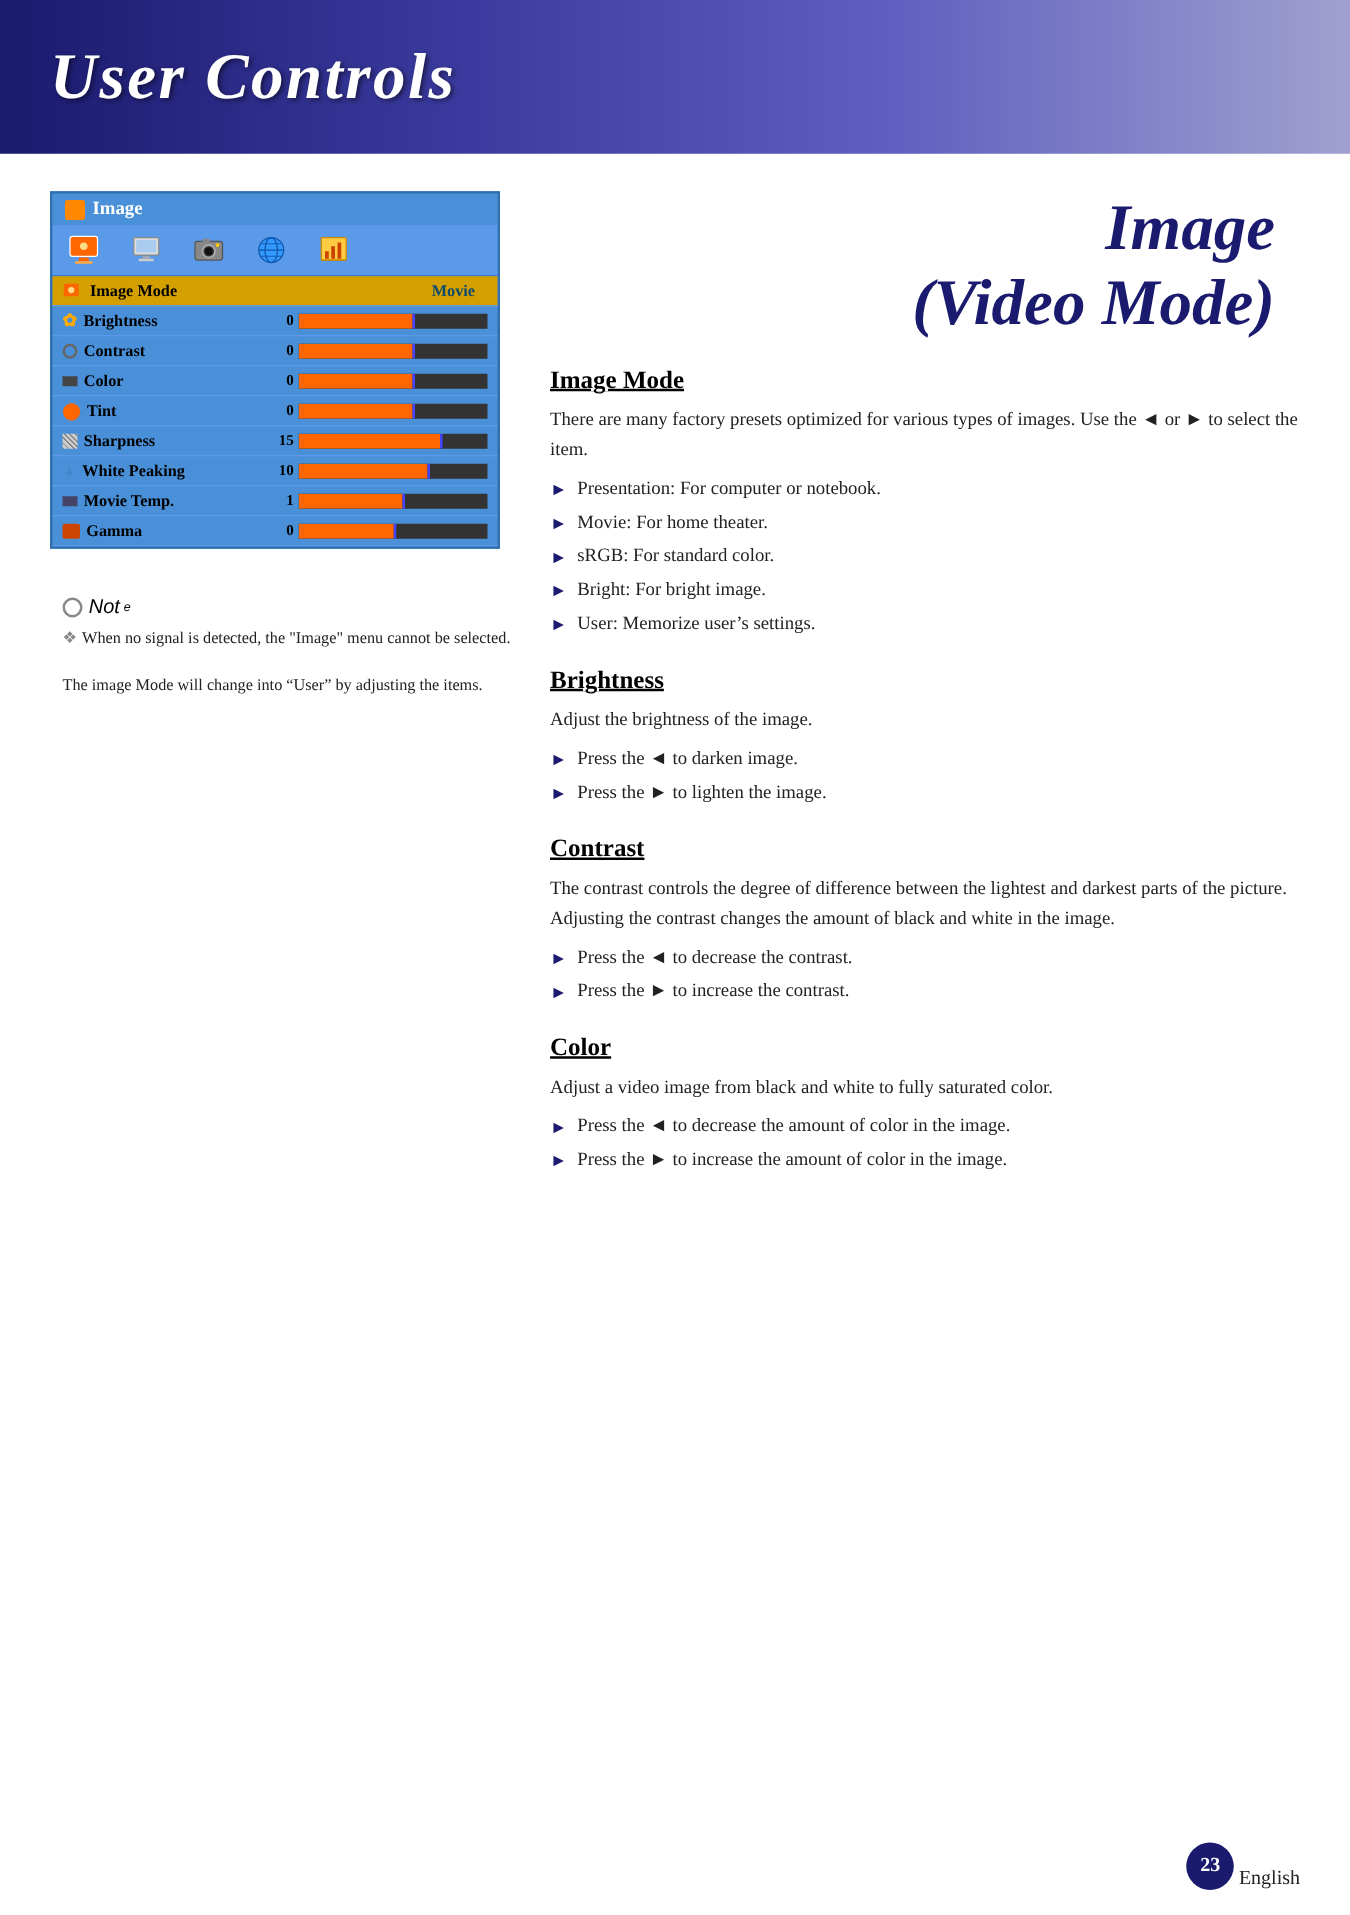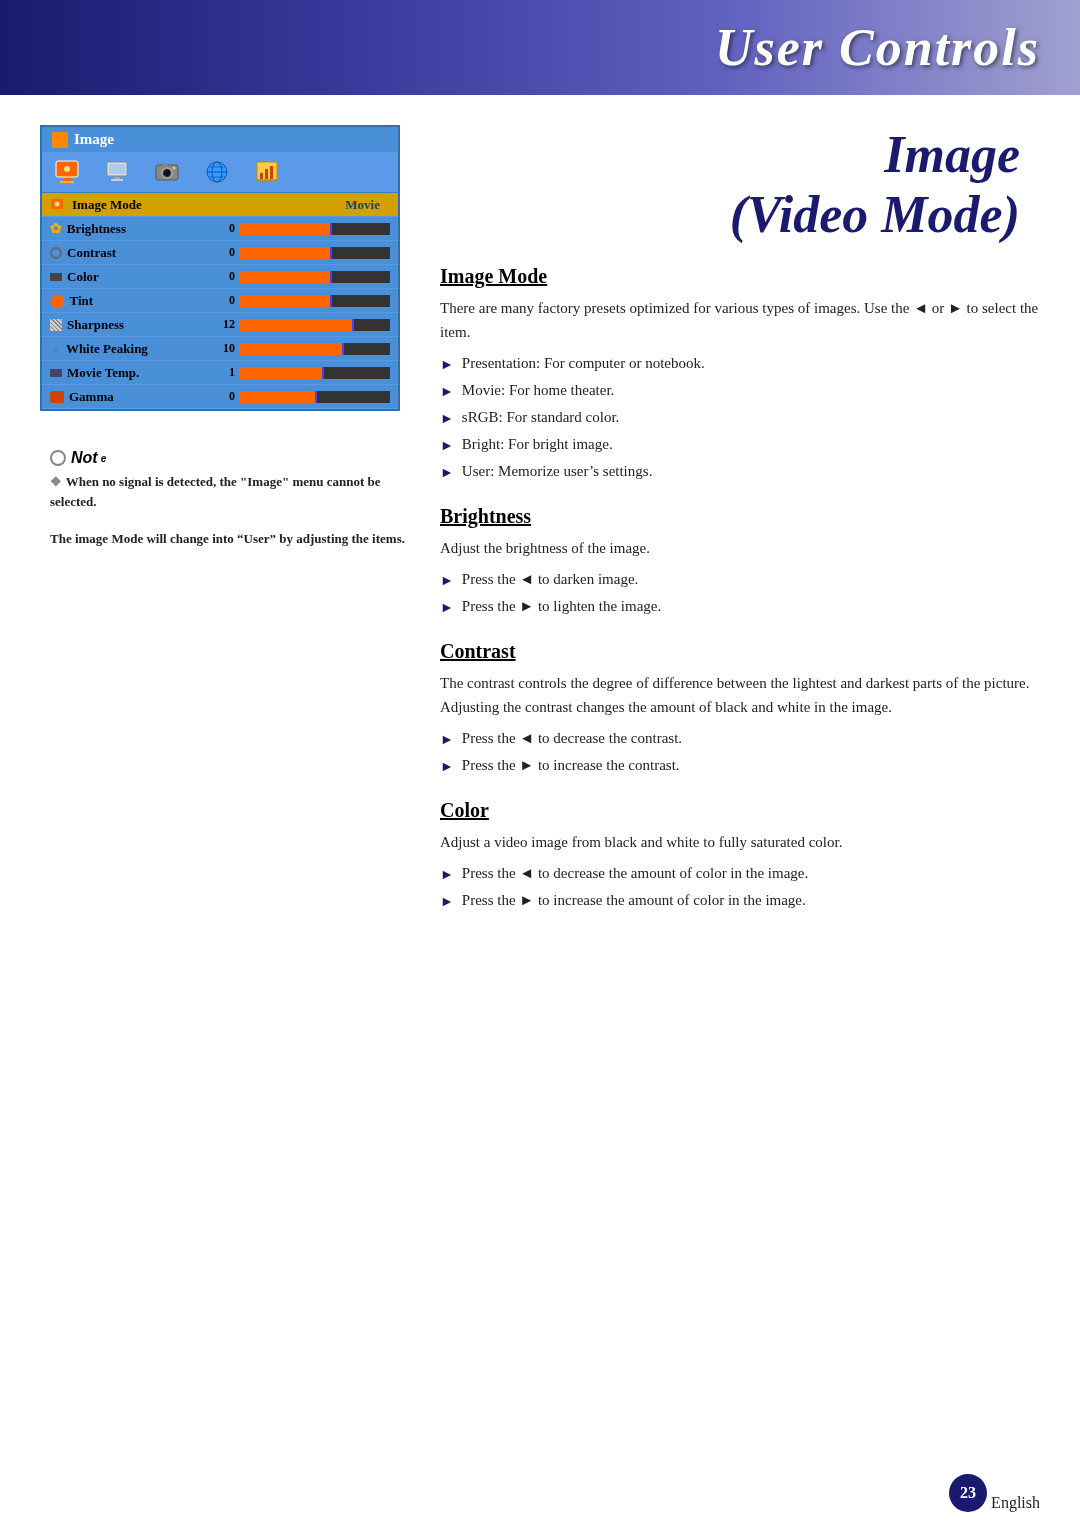--- a/index.html
+++ b/index.html
@@ -8,22 +8,22 @@
       min-height: 1532px;
       background: #ffffff;
       font-family: Georgia, 'Times New Roman', serif;
       position: relative;
       overflow-x: hidden;
     }
 
     
     .header-bar {
       background: linear-gradient(to right, #1a1a6e, #3a3a9e, #6060c0, #a0a0d0);
-      padding: 18px 40px;
-      text-align: right;
+      padding: 32px 40px;
+      text-align: left;
     }
     .header-title {
       font-size: 52px;
       font-weight: bold;
       font-style: italic;
       color: #ffffff;
       letter-spacing: 2px;
       text-shadow: 2px 2px 4px rgba(0,0,0,0.5);
     }
 
@@ -134,21 +134,20 @@
     .highlighted-text {
       color: #0c4a6e;
       font-size: 13px;
       font-weight: bold;
     }
 
     
     .note-box {
       position: relative;
       padding: 8px 10px;
-      font-weight: bold;
     }
     .note-label {
       font-family: 'Comic Sans MS', cursive, sans-serif;
       font-size: 16px;
       font-style: italic;
       margin-bottom: 5px;
       display: flex;
       align-items: center;
       gap: 3px;
     }
@@ -377,21 +376,21 @@
           <div class="bar-fill" style="width:60%;"></div>
           <div class="bar-marker" style="left:60%;"></div>
         </div>
       </div>
 
       <div class="menu-row">
         <div class="menu-row-label">
           <span style="display:inline-block;width:12px;height:12px;background:repeating-linear-gradient(45deg,#888,#888 1px,#ccc 1px,#ccc 3px);"></span>
           <span>Sharpness</span>
         </div>
-        <div class="menu-row-value">12</div>
+        <div class="menu-row-value">15</div>
         <div class="bar-container">
           <div class="bar-fill" style="width:75%;"></div>
           <div class="bar-marker" style="left:75%;"></div>
         </div>
       </div>
 
       <div class="menu-row">
         <div class="menu-row-label">
           <span style="font-size:11px;color:#4488cc;">▲</span>
           <span>White Peaking</span>

